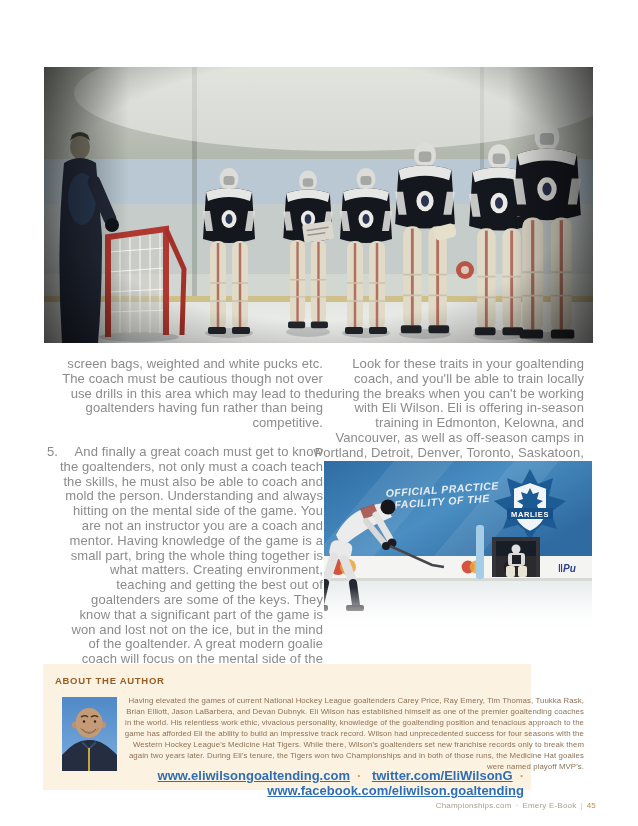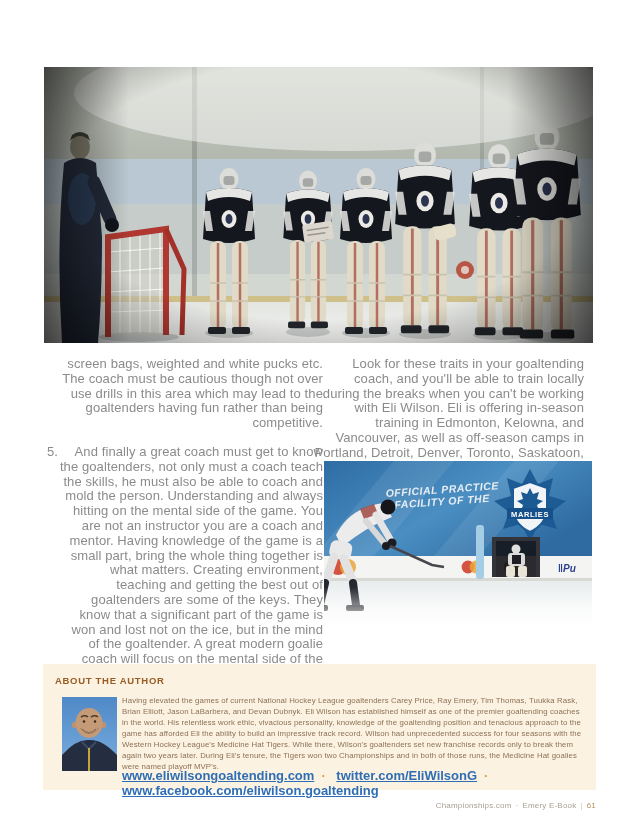--- a/index.html
+++ b/index.html
@@ -21,22 +21,23 @@
   .list-item { display:flex; }
   .list-num  { width:12px; flex:none; }
   .list-body { flex:1; }
   .end-marker {
     display:inline-block; width:8px; height:8px; background:#f2a42c;
     margin-left:6px; transform:translateY(1px);
   }
 
   
   .about-box {
-    position:absolute; left:43px; top:664px; width:553px; height:126px;
+    position:absolute; left:43px; top:664px; width:488px; height:126px;
     background:#fcf2e1;
+    text-align:right;
   }
   .about-heading {
     position:absolute; left:12px; top:11px;
     font-size:9.5px; font-weight:bold; color:#985c24; letter-spacing:0.7px;
   }
   .author-photo { position:absolute; left:19px; top:33px; width:55px; height:74px; }
   .about-bio {
     position:absolute; left:79px; top:23px; width:462px;
     font-size:7.8px; line-height:11px; color:#8d7156; letter-spacing:0.1px;
   }
@@ -286,16 +287,16 @@
     <p class="about-bio">Having elevated the games of current National Hockey League goaltenders Carey Price, Ray Emery, Tim Thomas, Tuukka Rask, Brian Elliott, Jason LaBarbera, and Devan Dubnyk. Eli Wilson has established himself as one of the premier goaltending coaches in the world. His relentless work ethic, vivacious personality, knowledge of the goaltending position and tenacious approach to the game has afforded Eli the ability to build an impressive track record. Wilson had unprecedented success for four seasons with the Western Hockey League's Medicine Hat Tigers. While there, Wilson's goaltenders set new franchise records only to break them again two years later. During Eli's tenure, the Tigers won two Championships and in both of those runs, the Medicine Hat goalies were named playoff MVP's.</p>
 
     <div class="about-links">
       <a>www.eliwilsongoaltending.com</a><span class="link-dot">·</span>
       <a>twitter.com/EliWilsonG</a><span class="link-dot">·</span>
       <a>www.facebook.com/eliwilson.goaltending</a>
     </div>
   </div>
 
   <div class="page-footer">
-    <span>Championships.com</span><span class="sep">·</span><span>Emery E-Book</span><span class="bar">|</span><span class="pgnum">61</span>
+    <span>Championships.com</span><span class="sep">·</span><span>Emery E-Book</span><span class="bar">|</span><span class="pgnum">45</span>
   </div>
 
 </div>
 
 </body></html>

